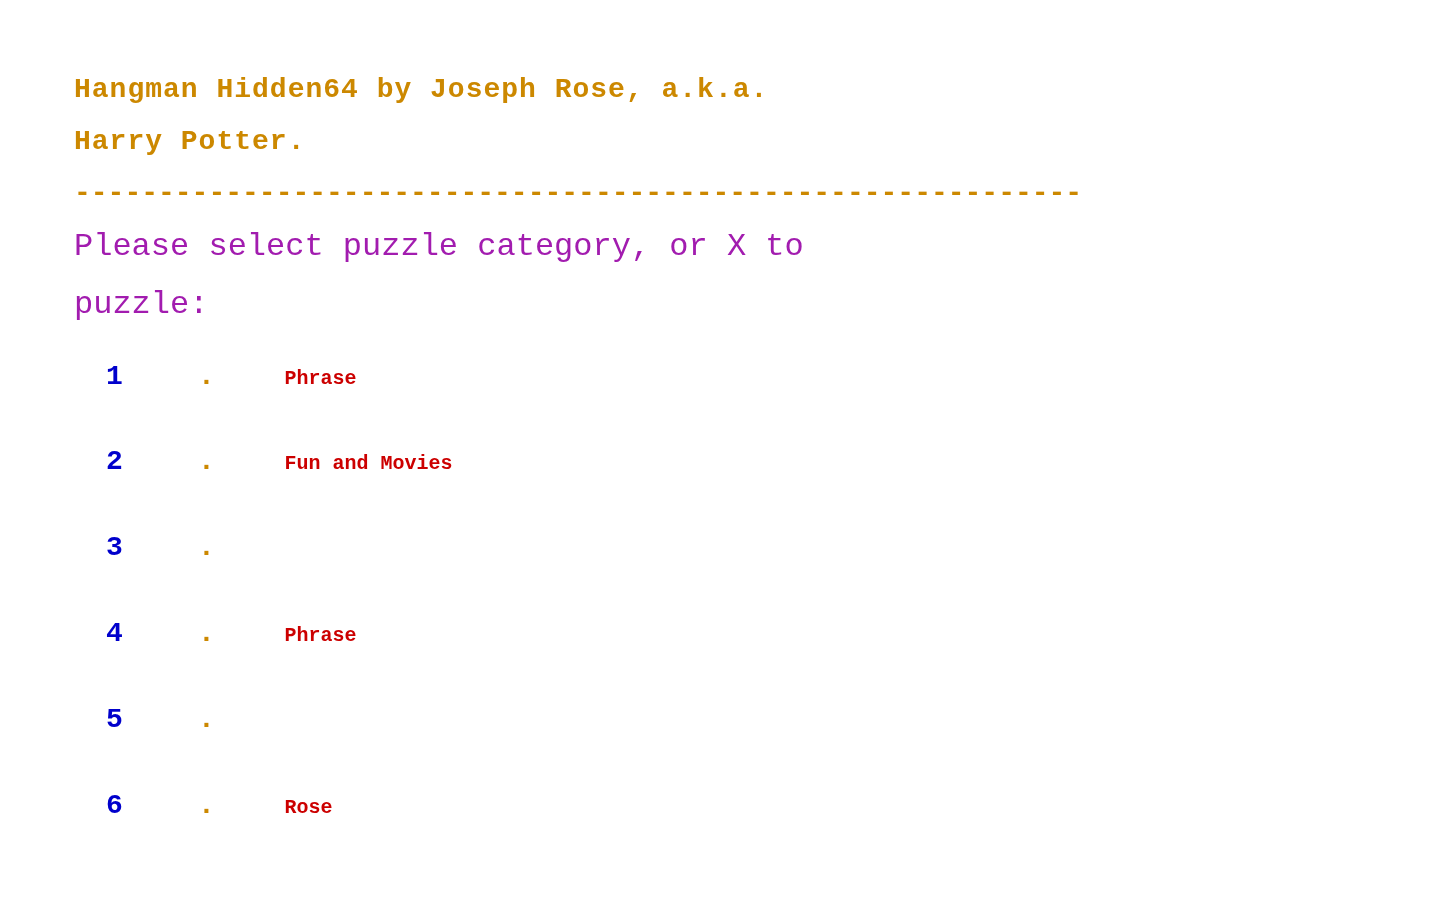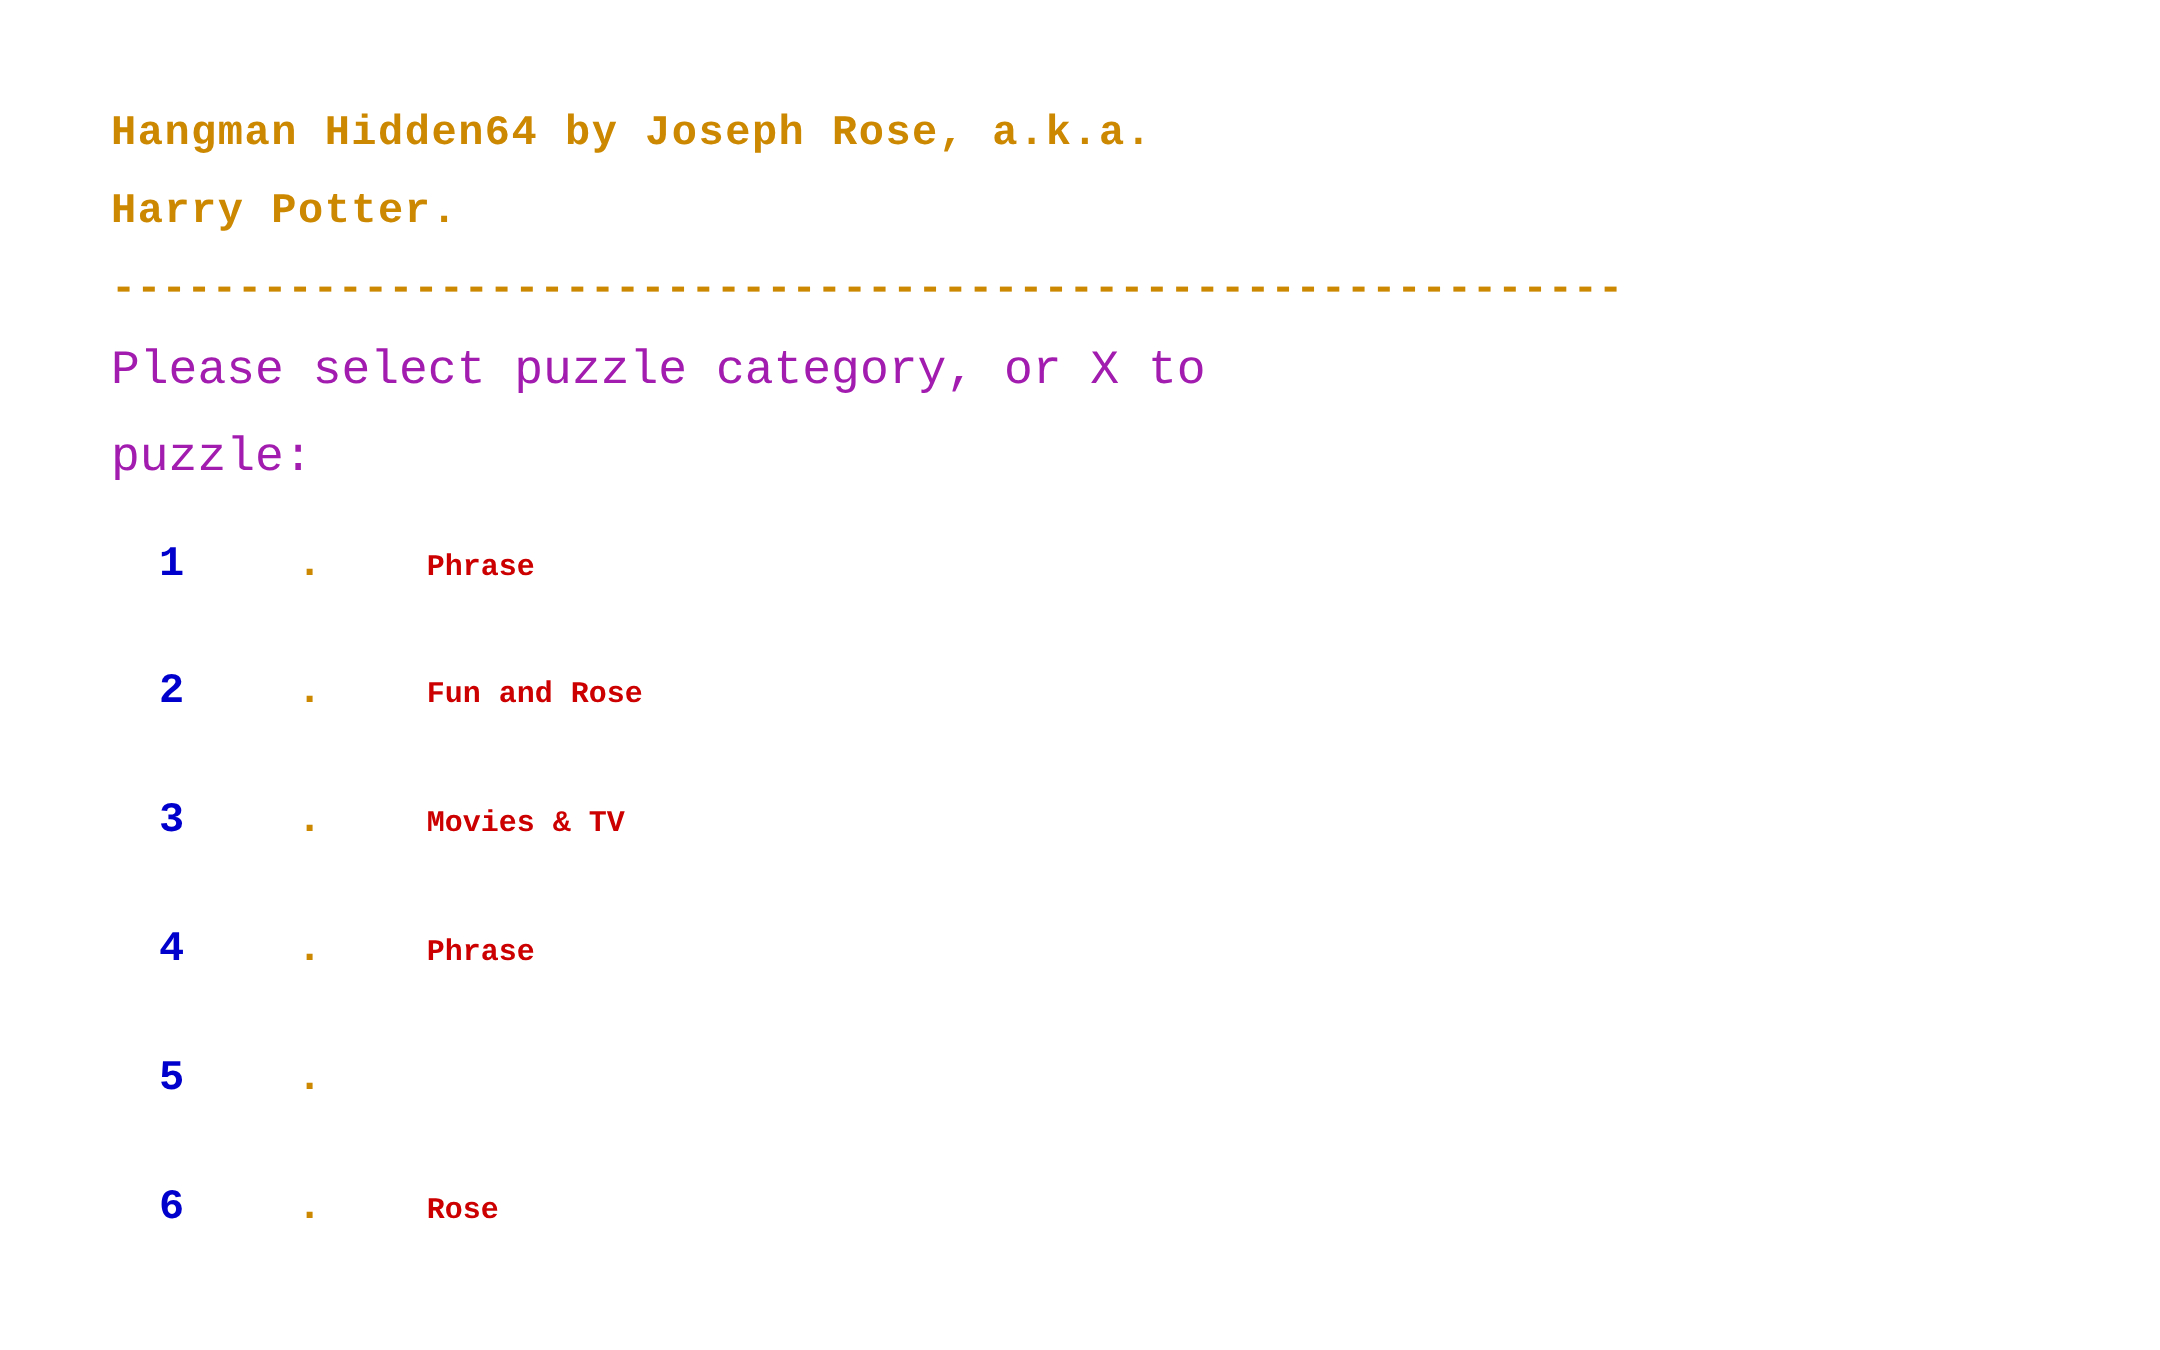--- a/index.html
+++ b/index.html
@@ -86,26 +86,25 @@
 
   <div id="menu-list">
       <div class="menu-item">
         <span class="menu-number">1</span>
         <span class="menu-dot">.&nbsp;&nbsp;</span>
         <span class="menu-label">Phrase</span>
       </div>
       <div class="menu-item">
         <span class="menu-number">2</span>
         <span class="menu-dot">.&nbsp;&nbsp;</span>
-        <span class="menu-label">Fun and Rose</span>
+        <span class="menu-label">Fun and Movies</span>
       </div>
       <div class="menu-item">
         <span class="menu-number">3</span>
         <span class="menu-dot">.&nbsp;&nbsp;</span>
-        <span class="menu-label">Movies &amp; TV</span>
       </div>
       <div class="menu-item">
         <span class="menu-number">4</span>
         <span class="menu-dot">.&nbsp;&nbsp;</span>
         <span class="menu-label">Phrase</span>
       </div>
       <div class="menu-item">
         <span class="menu-number">5</span>
         <span class="menu-dot">.&nbsp;&nbsp;</span>
       </div>

